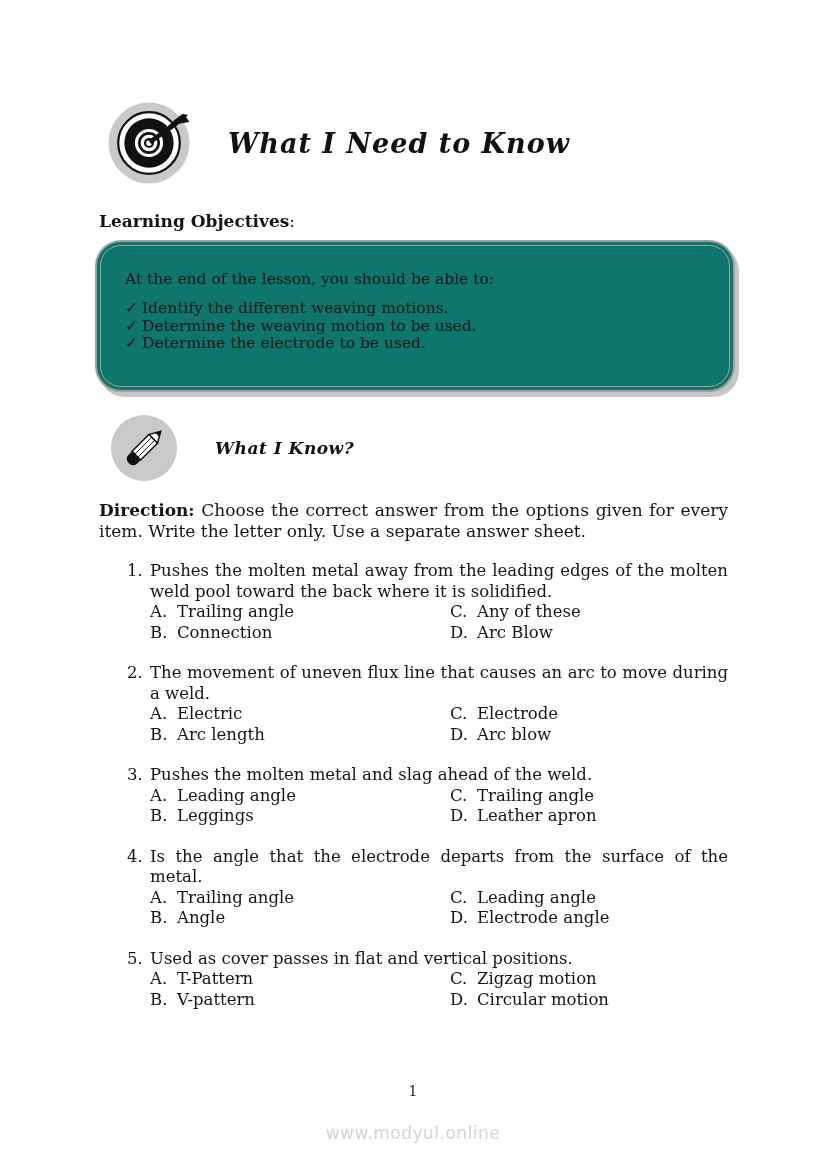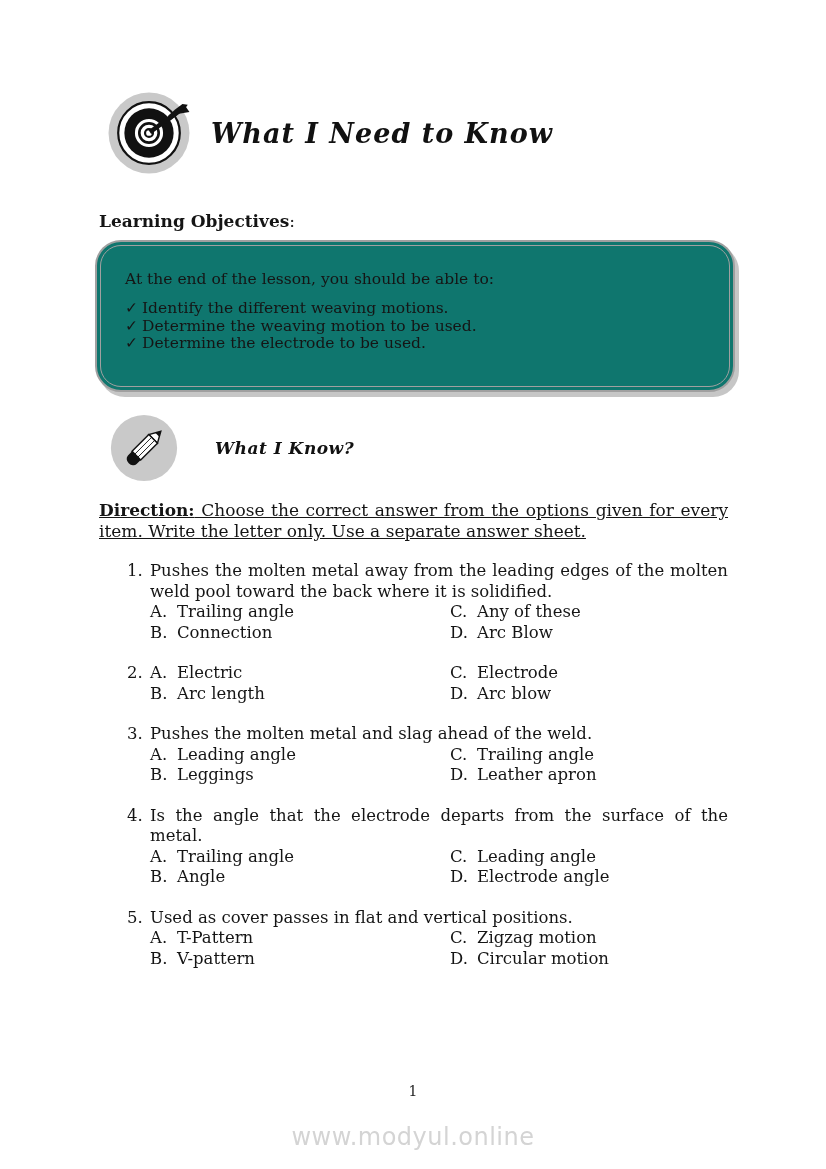--- a/index.html
+++ b/index.html
@@ -9,22 +9,22 @@
     height: 1169px;
     background: #ffffff;
     font-family: "DejaVu Serif", "Liberation Serif", serif;
     color: #151515;
     overflow: hidden;
   }
 
   
   .header {
     position: absolute;
-    left: 105px; top: 89px;
-    display: flex; align-items: center; gap: 18px;
+    left: 105px; top: 99px;
+    display: flex; align-items: center; gap: 35px;
   }
   .icon-circle { width: 88px; height: 88px; }
   .icon-circle svg { display: block; width: 100%; height: 100%; }
   .header-title {
     margin: 0;
     font-size: 27px;
     font-weight: bold;
     font-style: italic;
     letter-spacing: 1px;
     color: #111;
@@ -84,21 +84,20 @@
 
   
   .direction {
     position: absolute;
     left: 99px; top: 500px;
     width: 629px;
     margin: 0;
     font-size: 17px;
     line-height: 21px;
     text-align: justify;
-    text-decoration: underline;
   }
   .direction .dir-label { font-weight: bold; }
 
   
   .questions {
     position: absolute;
     left: 127px; top: 561px;
     width: 601px;
     margin: 0; padding: 0;
     list-style: none;
@@ -126,21 +125,21 @@
     text-align: center;
     font-size: 14px;
     color: #222;
   }
   .watermark {
     position: absolute;
     left: 0; top: 1123px;
     width: 100%;
     text-align: center;
     font-family: "DejaVu Sans", "Liberation Sans", sans-serif;
-    font-size: 24px;
+    font-size: 17px;
     letter-spacing: 0.5px;
     color: var(--watermark, #d4d4d4);
   }
 </style>
 </head>
 <body>
 
 <div class="page">
 
   <header class="header">
@@ -232,20 +231,21 @@
     <span class="opt-label">D.</span>
     <span class="opt-text">Arc Blow</span>
   </div>
 </div>
     </div>
   </li>
 
   <li class="question">
     <span class="q-num">2.</span>
     <div class="q-body">
+      <div class="q-text">The movement of uneven flux line that causes an arc to move during a weld.</div>
       <div class="q-options">
   <div class="option">
     <span class="opt-label">A.</span>
     <span class="opt-text">Electric</span>
   </div>
 
   <div class="option">
     <span class="opt-label">B.</span>
     <span class="opt-text">Arc length</span>
   </div>

